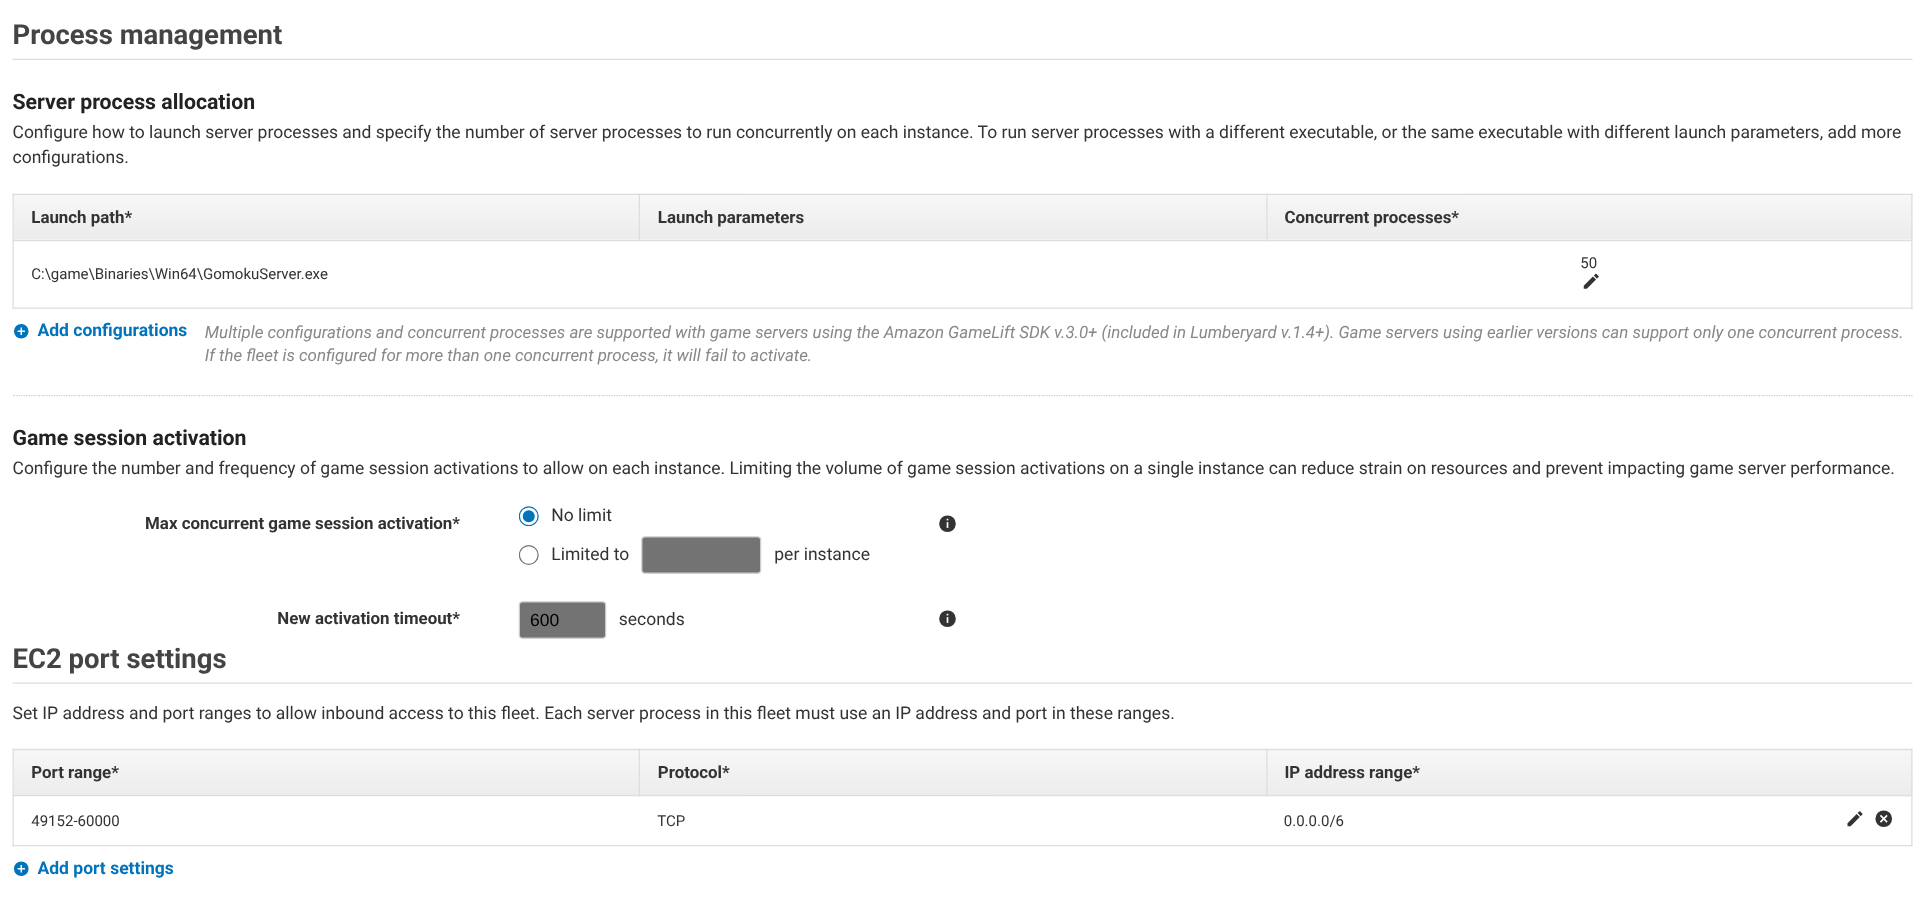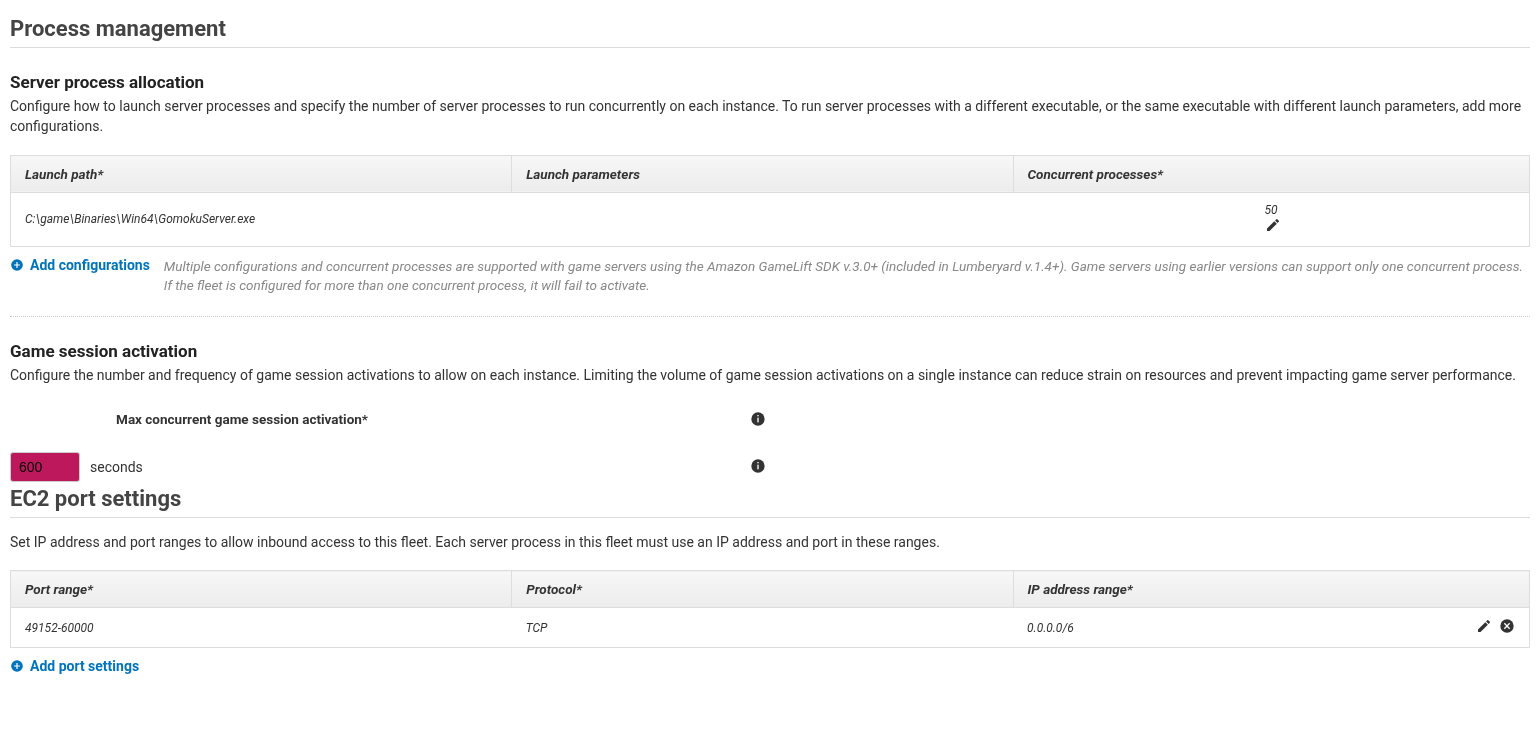--- a/index.html
+++ b/index.html
@@ -29,21 +29,20 @@
     font-size: 14px;
     color: #333;
     margin-top: 4px;
     line-height: 1.45;
   }
   table {
     width: 100%;
     border-collapse: collapse;
     margin-top: 18px;
     border: 1px solid #ddd;
-    font-style: italic;
   }
   table th {
     text-align: left;
     font-weight: 700;
     font-size: 13.5px;
     padding: 10px 14px;
     background: linear-gradient(#f7f7f7, #ececec);
     border: 1px solid #ddd;
     color: #333;
   }
@@ -108,21 +107,21 @@
   .radio-line { display: flex; align-items: center; gap: 10px; }
   input[type="radio"] {
     width: 16px; height: 16px; accent-color: #0073bb; cursor: pointer;
   }
   input[type="text"] {
     border: 1px solid #ccc;
     border-radius: 3px;
     padding: 6px 8px;
     font-size: 14px;
     width: 96px;
-    background: #be185d;
+    background: #737373;
   }
   .info-col {
     margin-left: auto;
     width: 780px;
     display: flex;
     align-items: flex-start;
   }
   .info-icon {
     color: #333;
     margin-left: 0;
@@ -178,34 +177,47 @@
 
 <div class="dotted-sep"></div>
 
 <div class="sub-title">Game session activation</div>
 <div class="desc">Configure the number and frequency of game session activations to allow on each instance. Limiting the volume of game session activations on a single instance can reduce strain on resources and prevent impacting game server performance.</div>
 
 <div class="form-grid">
   <div class="row-wrap">
     <div class="left">
       <div class="form-label">Max concurrent game session activation*</div>
+      <div class="radio-group">
+        <label class="radio-line">
+          <input type="radio" name="maxconc" checked="" style="">
+          <span>No limit</span>
+        </label>
+        <label class="radio-line">
+          <input type="radio" name="maxconc" style="">
+          <span>Limited to</span>
+          <input type="text" value="" style="">
+          <span>per instance</span>
+        </label>
+      </div>
     </div>
     <div class="info-col">
       <span class="info-icon">
         <svg width="16" height="16" viewBox="0 0 24 24" fill="currentColor">
             <circle cx="12" cy="12" r="10"></circle>
             <rect x="11" y="10" width="2" height="7" fill="#fff"></rect>
             <rect x="11" y="6" width="2" height="2" fill="#fff"></rect>
           </svg>
       </span>
     </div>
   </div>
 
   <div class="row-wrap" style="margin-top:22px;">
     <div class="left">
+      <div class="form-label">New activation timeout*</div>
       <div class="form-control-col">
         <input type="text" style="width: 70px;" value="600">
         <span>seconds</span>
       </div>
     </div>
     <div class="info-col">
       <span class="info-icon">
         <svg width="16" height="16" viewBox="0 0 24 24" fill="currentColor">
             <circle cx="12" cy="12" r="10"></circle>
             <rect x="11" y="10" width="2" height="7" fill="#fff"></rect>

